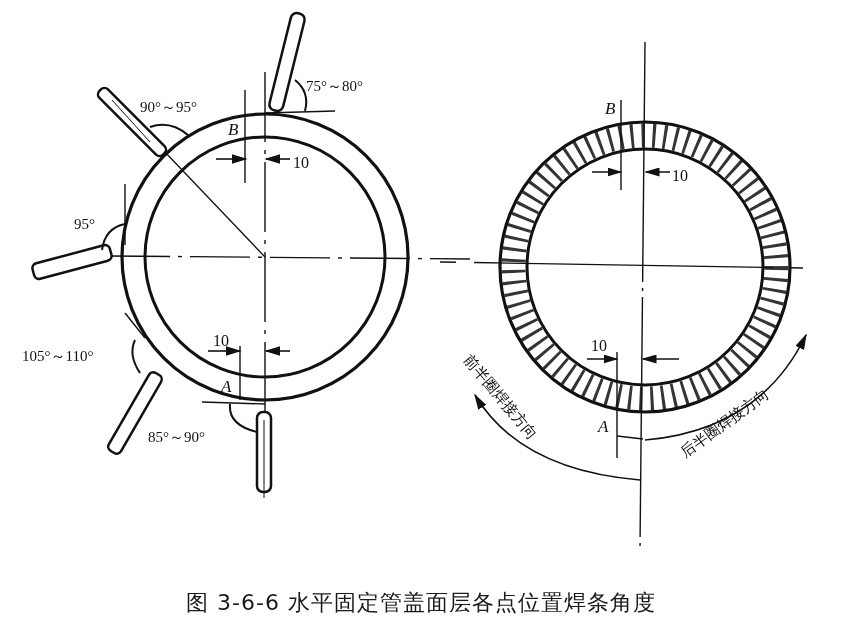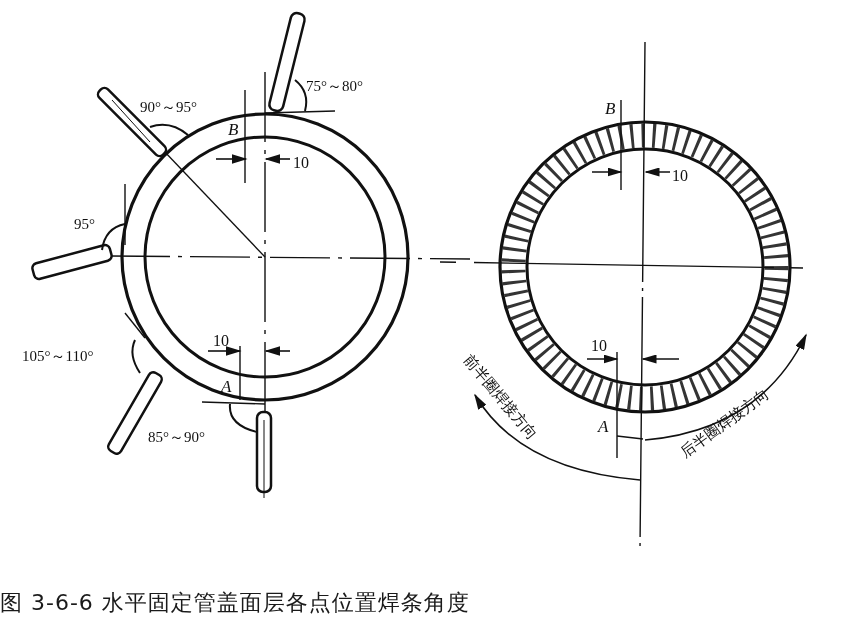--- a/index.html
+++ b/index.html
@@ -1,19 +1,19 @@
 <!DOCTYPE html>
 <html><head>
 <meta charset="utf-8">
 <style>
   html, body { margin: 0; padding: 0; background: #ffffff; }
   body { width: 842px; height: 634px; position: relative; overflow: hidden; font-family: "DejaVu Serif", serif; }
   #figure { position: absolute; left: 0; top: 0; width: 842px; height: 634px; }
   .lbl { font-family: "Liberation Serif", "DejaVu Serif", serif; fill: #111; }
-  .cap { position: absolute; left: 0; top: 588px; width: 842px; font-family: "DejaVu Sans", sans-serif; font-size: 22px; color: #1a1a1a; letter-spacing: 1px; }
+  .cap { position: absolute; left: 0; top: 588px; width: 842px; text-align: center; font-family: "DejaVu Sans", sans-serif; font-size: 22px; color: #1a1a1a; letter-spacing: 1px; }
 </style>
 </head>
 <body>
 
 <svg id="figure" viewBox="0 0 842 634" xmlns="http://www.w3.org/2000/svg">
   <defs>
     <marker id="arr" markerWidth="10" markerHeight="6" refX="9" refY="3" orient="auto">
       <path d="M0,0 L10,3 L0,6 Z" fill="#111"></path>
     </marker>
   </defs>

